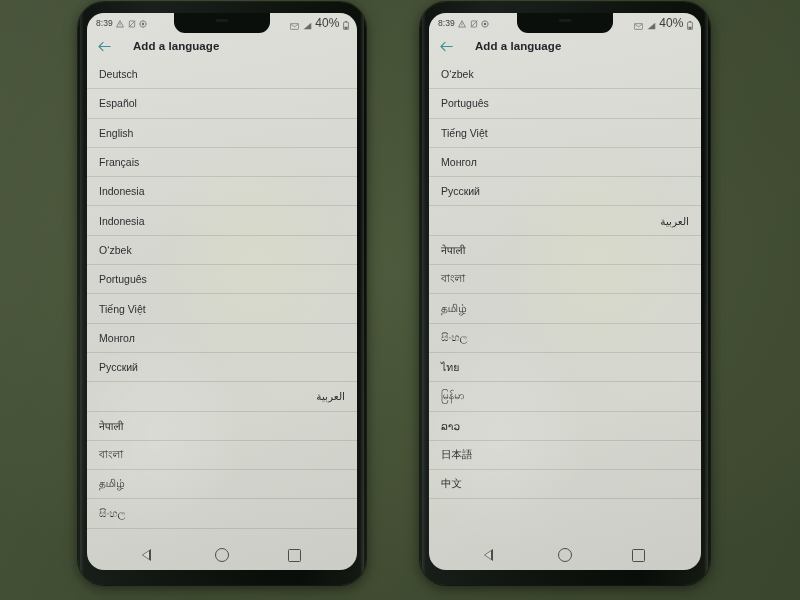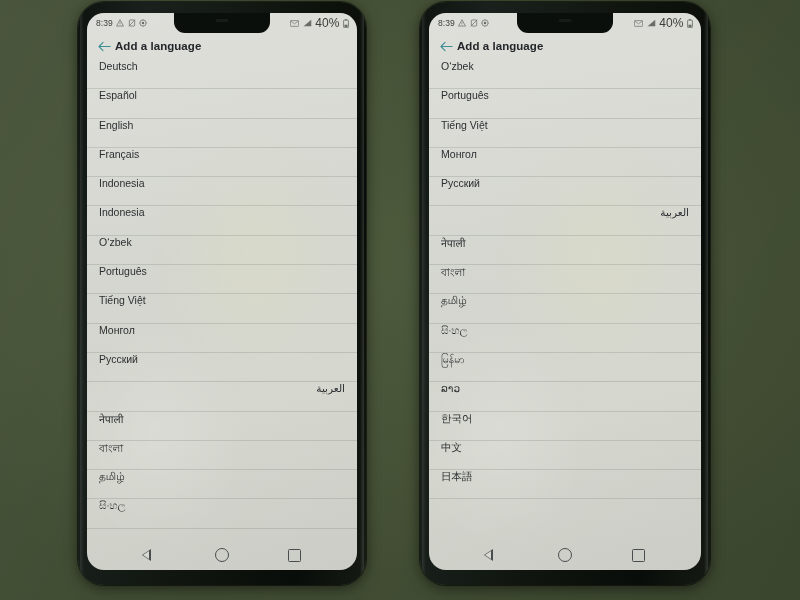--- a/index.html
+++ b/index.html
@@ -112,31 +112,31 @@
     display: flex;
     align-items: center;
     justify-content: space-between;
     padding: 0 8px 0 9px;
     font-size: 8.5px;
     color: #3b3e3a;
     letter-spacing: 0.1px;
     position: relative;
     z-index: 7;
   }
-  .sb-left, .sb-right { display: flex; align-items: center; gap: 3.5px; }
+  .sb-left, .sb-right { display: flex; align-items: flex-end; gap: 3.5px; }
   .sb-clock { font-size: 8.5px; font-weight: 400; color: #3a3d38; }
   .sb-icn { display: inline-flex; align-items: center; justify-content: center; opacity: 0.78; }
   .sb-pct { font-size: 12px; color: #3a3d38; }
 
   
   .appbar {
     flex: 0 0 26px;
     display: flex;
     align-items: center;
-    gap: 4px;
+    gap: 22px;
     padding: 0 12px 0 11px;
     position: relative;
     z-index: 7;
   }
   .back-arrow { display: inline-flex; align-items: center; }
   .appbar-title {
     font-size: 11.5px;
     font-weight: bold;
     color: #23262a;
     letter-spacing: 0.05px;
@@ -146,20 +146,21 @@
   .lang-list {
     flex: 1 1 auto;
     overflow: hidden;
     position: relative;
     z-index: 6;
     padding-top: 1px;
   }
   .lang-row {
     height: 29.3px;
     display: flex;
+    align-items: center;
     padding-left: 12px;
     box-sizing: border-box;
     border-bottom: 1px solid rgba(120,126,120,0.26);
     font-size: 10.5px;
     color: #2c2f31;
     white-space: nowrap;
   }
   .lang-row.rtl { direction: rtl; padding-left: 16px; padding-right: 12px; justify-content: flex-start; }
 
   
@@ -429,33 +430,33 @@
         <div class="lang-row">
           <span>বাংলা</span>
         </div>
         <div class="lang-row">
           <span>தமிழ்</span>
         </div>
         <div class="lang-row">
           <span>සිංහල</span>
         </div>
         <div class="lang-row">
+          <span>ไทย</span>
+        </div>
+        <div class="lang-row">
           <span>မြန်မာ</span>
         </div>
         <div class="lang-row">
           <span>ລາວ</span>
         </div>
         <div class="lang-row">
-          <span>한국어</span>
+          <span>日本語</span>
         </div>
         <div class="lang-row">
           <span>中文</span>
-        </div>
-        <div class="lang-row">
-          <span>日本語</span>
         </div>
       </div>
 
     <div class="navbar">
       <span class="nav-btn">
         <span class="nav-tri"></span>
         <span class="nav-tri-inner"></span>
       </span>
       <span class="nav-btn">
         <span class="nav-circ"></span>

